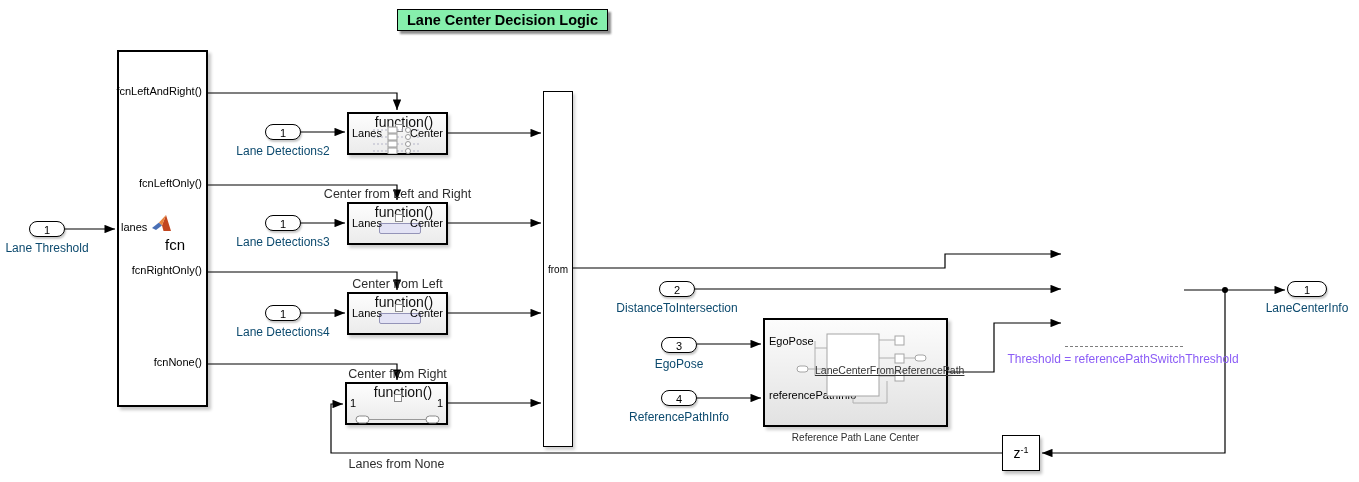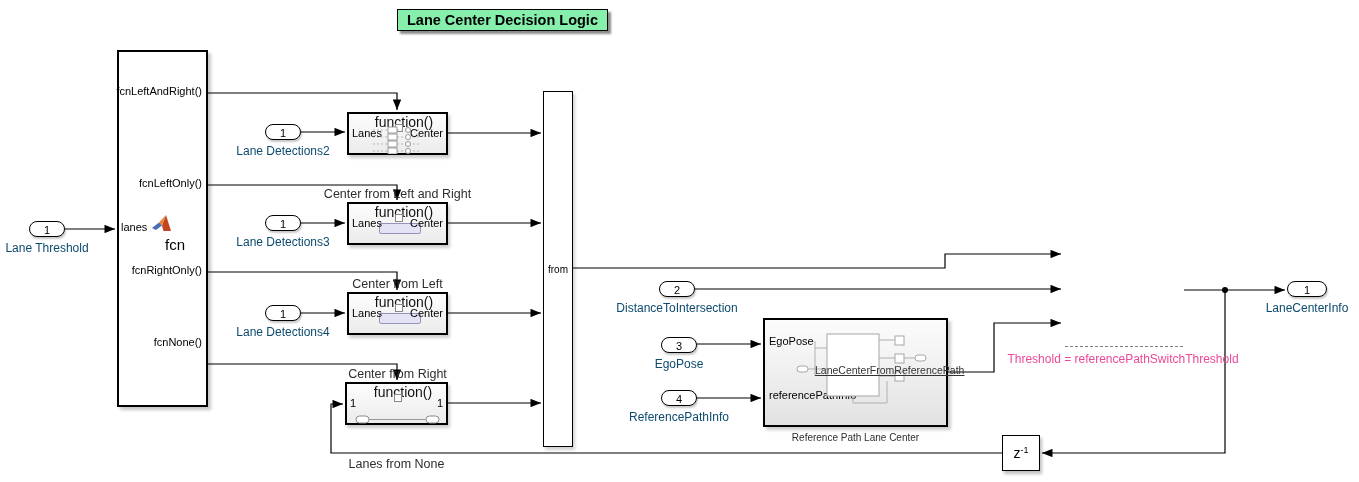--- a/index.html
+++ b/index.html
@@ -47,21 +47,21 @@
   .ss-in2{position:absolute;left:4px;top:69px;font-size:11px;}
   .ss-thumb-label{position:absolute;left:50px;top:44px;font-size:10.5px;color:#333;white-space:nowrap;text-decoration:underline;}
   .ss-name{position:absolute;top:112px;left:50%;transform:translateX(-50%);
            white-space:nowrap;font-size:10px;color:#2e2e2e;}
   
   .switch{left:1063px;top:239px;width:121px;height:100px;border:1.5px solid #000;
           box-sizing:border-box;}
   .sw-cond{position:absolute;left:24px;top:41px;font-size:12px;}
   .sw-sep{position:absolute;left:1065px;top:346px;width:118px;border-top:1px dashed #7d7d7d;z-index:2;}
   .sw-note{position:absolute;left:1123px;top:352px;transform:translateX(-50%);z-index:2;
-           white-space:nowrap;font-size:12px;color:#ec4899;}
+           white-space:nowrap;font-size:12px;color:#8b5cf6;}
   
   .delay{left:1002px;top:435px;width:38px;height:36px;border:1.5px solid #000;
          display:flex;align-items:center;justify-content:center;font-size:14px;
          box-shadow:2px 3px 3px rgba(0,0,0,0.25);box-sizing:border-box;}
   .delay sup{font-size:9px;margin-top:-6px;}
 </style>
 </head>
 <body>
 
 <div class="canvas">
@@ -101,21 +101,21 @@
 
   <div class="port" style="left:29px;top:221px">
     <div class="port-oval">1</div>
     <div class="port-label">Lane Threshold</div>
   </div>
 
   <div class="blk dispatcher">
     <div class="d-out" style="top:33px">fcnLeftAndRight()</div>
     <div class="d-out" style="top:125px">fcnLeftOnly()</div>
     <div class="d-out" style="top:212px">fcnRightOnly()</div>
-    <div class="d-out" style="top:284px">fcnNone()</div>
+    <div class="d-out" style="top:304px">fcnNone()</div>
     <div class="d-in" style="top:169px">lanes</div>
     <div class="matlab-icon">
       <svg width="24" height="22" viewBox="0 0 24 22">
         <polygon points="1,15 8,9.5 11,12.5 5,17" fill="#4a6fb5"></polygon>
         <polygon points="11,12.5 15,2 20,18 12.5,18" fill="#c2461f"></polygon>
         <polygon points="8,9.5 15,2 11,12.5" fill="#e8823c"></polygon>
       </svg>
     </div>
     <div class="d-fcn">fcn</div>
   </div>

